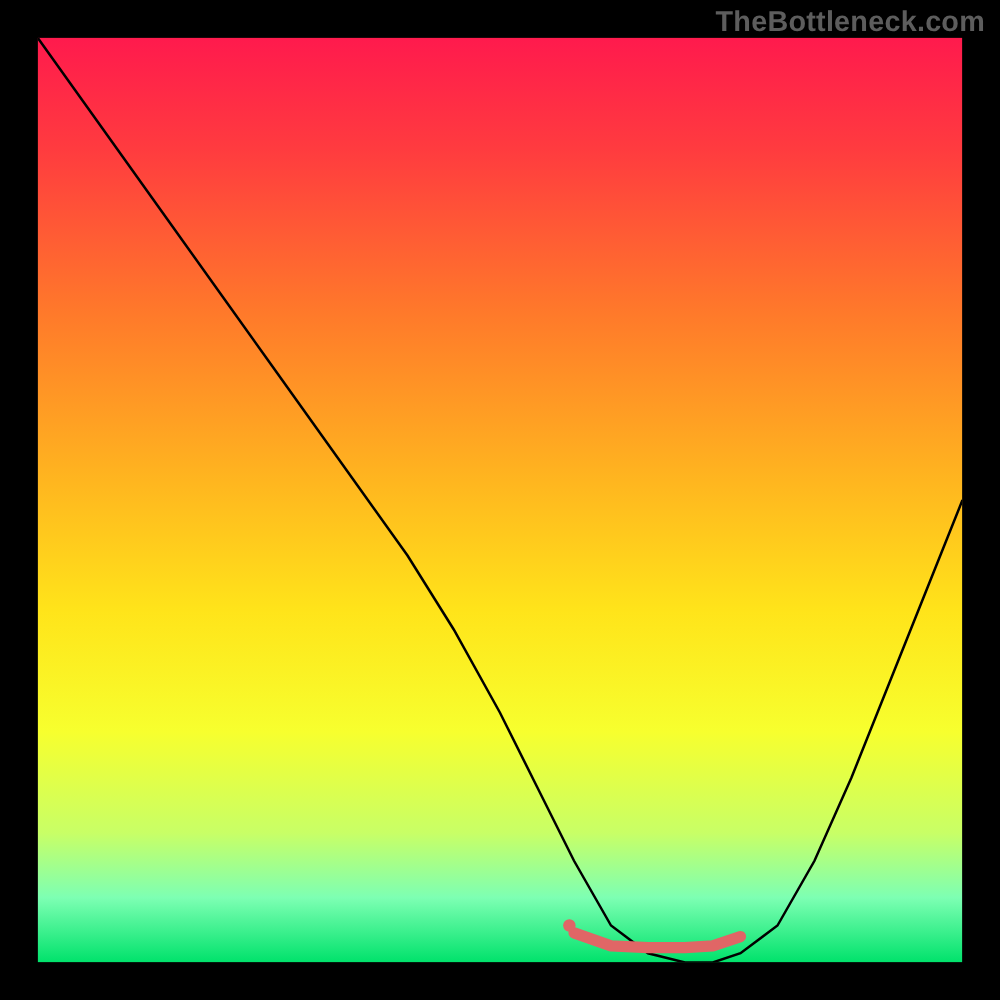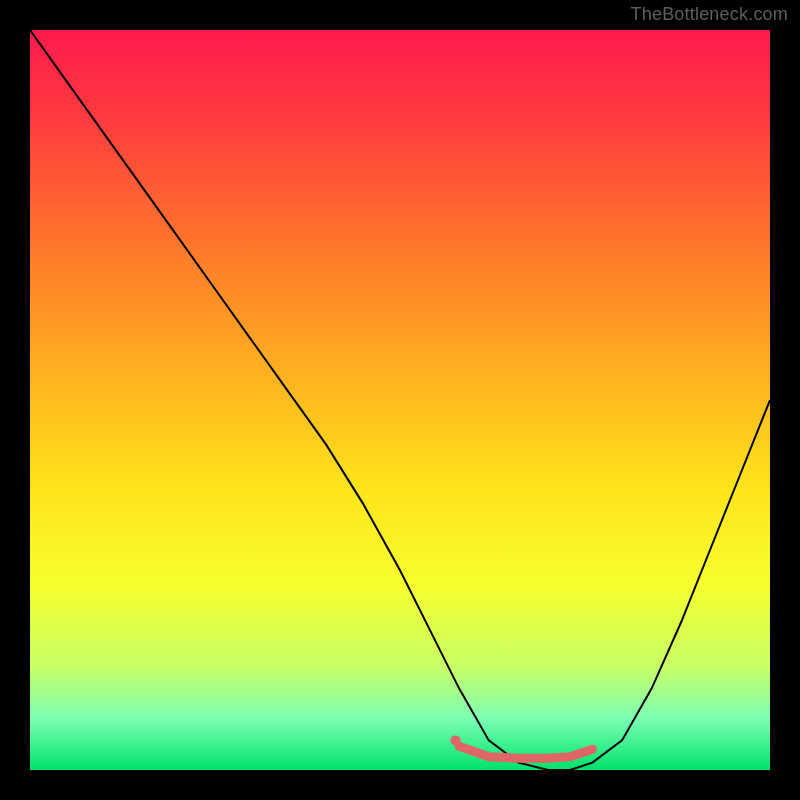--- a/index.html
+++ b/index.html
@@ -13,22 +13,22 @@
   }
   .frame {
     position: relative;
     width: 800px;
     height: 800px;
   }
   .attribution {
     position: absolute;
     top: 4px;
     right: 12px;
-    font-size: 18px;
-    font-weight: 400;
+    font-size: 23px;
+    font-weight: 700;
     color: #5d5d5d;
     letter-spacing: 0.2px;
     z-index: 10;
   }
   .plot {
     position: absolute;
     left: 30px;
     top: 30px;
     width: 740px;
     height: 740px;

